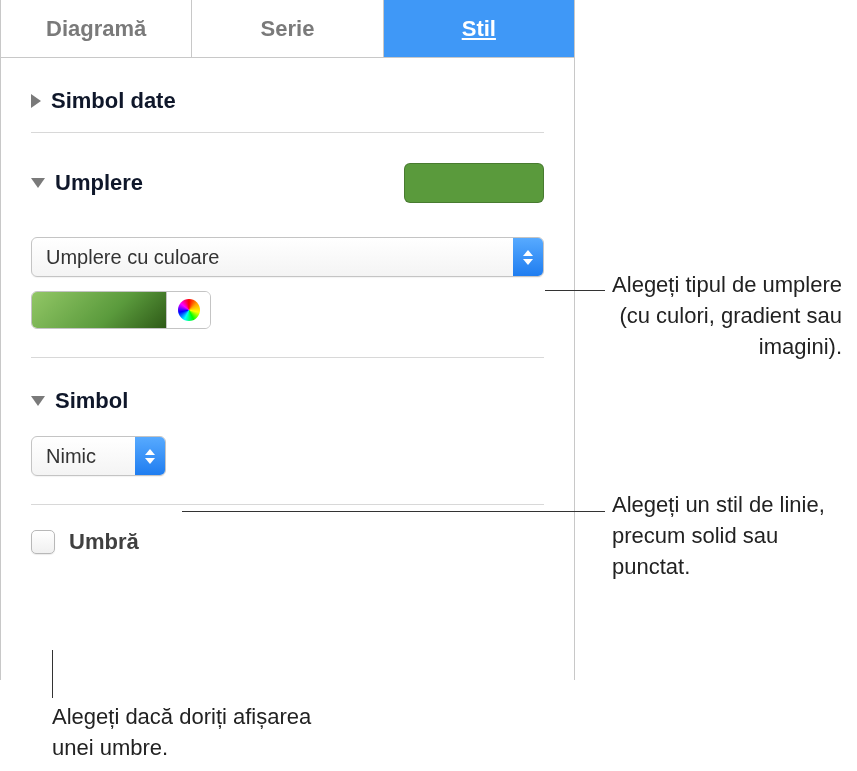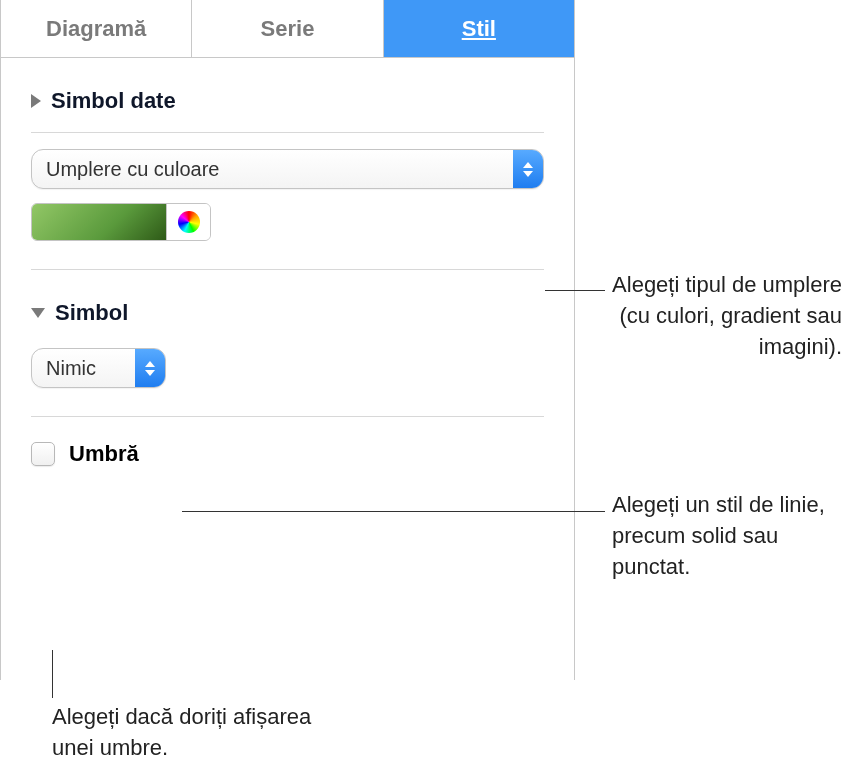--- a/index.html
+++ b/index.html
@@ -88,21 +88,21 @@
     background: #5a9a3c;
     border-radius: 6px;
     border: 1px solid rgba(0,0,0,0.2);
     cursor: pointer;
   }
   .popup {
     display: flex;
     align-items: center;
     height: 40px;
     border: 1px solid #c4c4c4;
-    border-radius: 12px;
+    border-radius: 6px;
     background: linear-gradient(#fff,#f4f4f4);
     box-shadow: 0 1px 1px rgba(0,0,0,0.05);
     overflow: hidden;
     cursor: pointer;
   }
   .popup-full { width: 100%; margin-top: 16px; }
   .popup-small { width: 135px; margin-top: 4px; }
   .popup .label {
     flex: 1;
     padding: 0 14px;
@@ -170,21 +170,21 @@
     border: 1px solid #b8b8b8;
     border-radius: 5px;
     background: linear-gradient(#fff,#f0f0f0);
     box-shadow: 0 1px 1px rgba(0,0,0,0.08);
     cursor: pointer;
   }
   .checkbox-label {
     margin-left: 14px;
     font-size: 22px;
     font-weight: 700;
-    color: #000000;
+    color: #404040;
   }
   .annotation {
     position: absolute;
     font-size: 22px;
     line-height: 1.4;
     color: #222;
   }
   .callout-line {
     position: absolute;
     height: 1px;
@@ -204,20 +204,27 @@
 
   <div class="section">
     <div class="section-header">
       <span class="disclosure closed"></span>
       <span class="title">Simbol date</span>
     </div>
   </div>
   <div class="divider"></div>
 
   <div class="section">
+    <div class="section-header fill-row">
+      <div style="display:flex;align-items:center">
+        <span class="disclosure open"></span>
+        <span class="title">Umplere</span>
+      </div>
+      <div class="color-swatch-big"></div>
+    </div>
 
     <div class="popup popup-full">
       <span class="label">Umplere cu culoare</span>
       <div class="stepper">
         <span class="arr-up"></span>
           <span class="arr-down"></span>
       </div>
     </div>
 
     <div class="color-controls">

